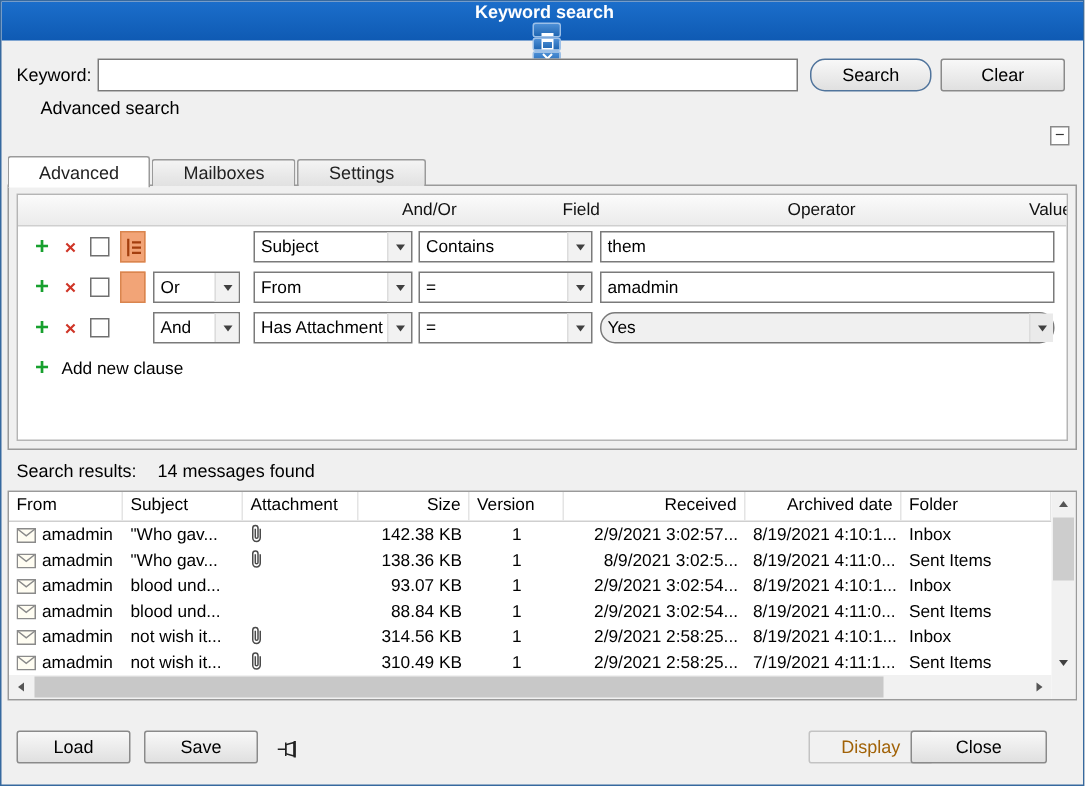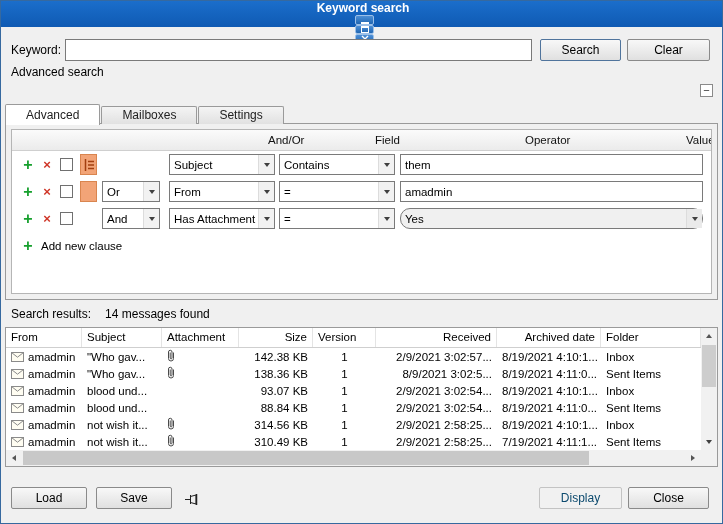--- a/index.html
+++ b/index.html
@@ -18,24 +18,24 @@
   .glyph-min { width:8px; height:2px; background:#fff; margin-top:6px; }
   .glyph-max { width:8px; height:7px; border:1px solid #fff; border-top-width:2px; }
 
   
   .keyword-row { position:absolute; top:38px; left:10px; right:12px; display:flex; align-items:center; }
   .keyword-label { width:54px; font-size:12px; color:#000; }
   .keyword-input { flex:1; height:22px; border:1px solid #7a7a7a; background:#fff;
                    padding:0 4px; font-size:12px; margin-right:8px; outline:none; }
   .btn { height:22px; border:1px solid #8a8a8a; border-radius:2px; font-size:12px;
          background:linear-gradient(#f8f8f8,#e0e0e0); text-align:center; line-height:20px; color:#000; }
-  .btn-search { width:81px; margin-right:6px; border-color:#50749c; }
+  .btn-search { width:81px; margin-right:6px; border-color:#50749c;border-radius:10px; }
   .btn-clear  { width:83px; }
 
-  .advanced-label { position:absolute; top:64px; left:10px; font-size:12px; }
+  .advanced-label { position:absolute; top:64px; left:26px; font-size:12px; }
 
   .collapse-box { position:absolute; top:83px; right:9px; width:13px; height:13px;
                   border:1px solid #8a8a8a; background:#fff; font-size:11px; line-height:10px;
                   text-align:center; color:#333; }
 
   
   .tabs { position:absolute; top:103px; left:4px; display:flex; z-index:3; align-items:flex-end; }
   .tab { padding:0 20px; font-size:12px; border:1px solid #9a9a9a; border-bottom:none;
          border-radius:2px 2px 0 0; margin-right:1px; background:linear-gradient(#f4f4f4,#e1e1e1);
          height:18px; line-height:17px; color:#222; }
@@ -104,22 +104,22 @@
   .vthumb { position:absolute; left:1px; right:1px; top:17px; height:42px; background:#cdcdcd; }
   .hthumb { position:absolute; top:1px; bottom:1px; left:17px; right:112px; background:#c8c8c8; }
 
   
   .footer { position:absolute; left:0; right:0; top:486px; height:24px; }
   .btn-load { position:absolute; left:10px; width:76px; }
   .btn-save { position:absolute; left:95px; width:76px; }
   .pin-btn { position:absolute; left:182px; top:4px; width:22px; height:16px;
              display:flex; align-items:center; justify-content:center; }
   .btn-display { position:absolute; right:100px; width:83px; background:#f1f1f1;
-                 border-color:#c3c3c3; color:#0c4a6e; }
-  .btn-close { position:absolute; right:13px; width:81px; }
+                 border-color:#c3c3c3; color:#a16207; }
+  .btn-close { position:absolute; right:24px; width:91px; }
 </style>
 </head>
 <body>
 
 <div class="window">
 
   <div class="titlebar">
     <span class="titlebar-text">Keyword search</span>
     <span class="win-btn">
         <span class="glyph-min"></span>

